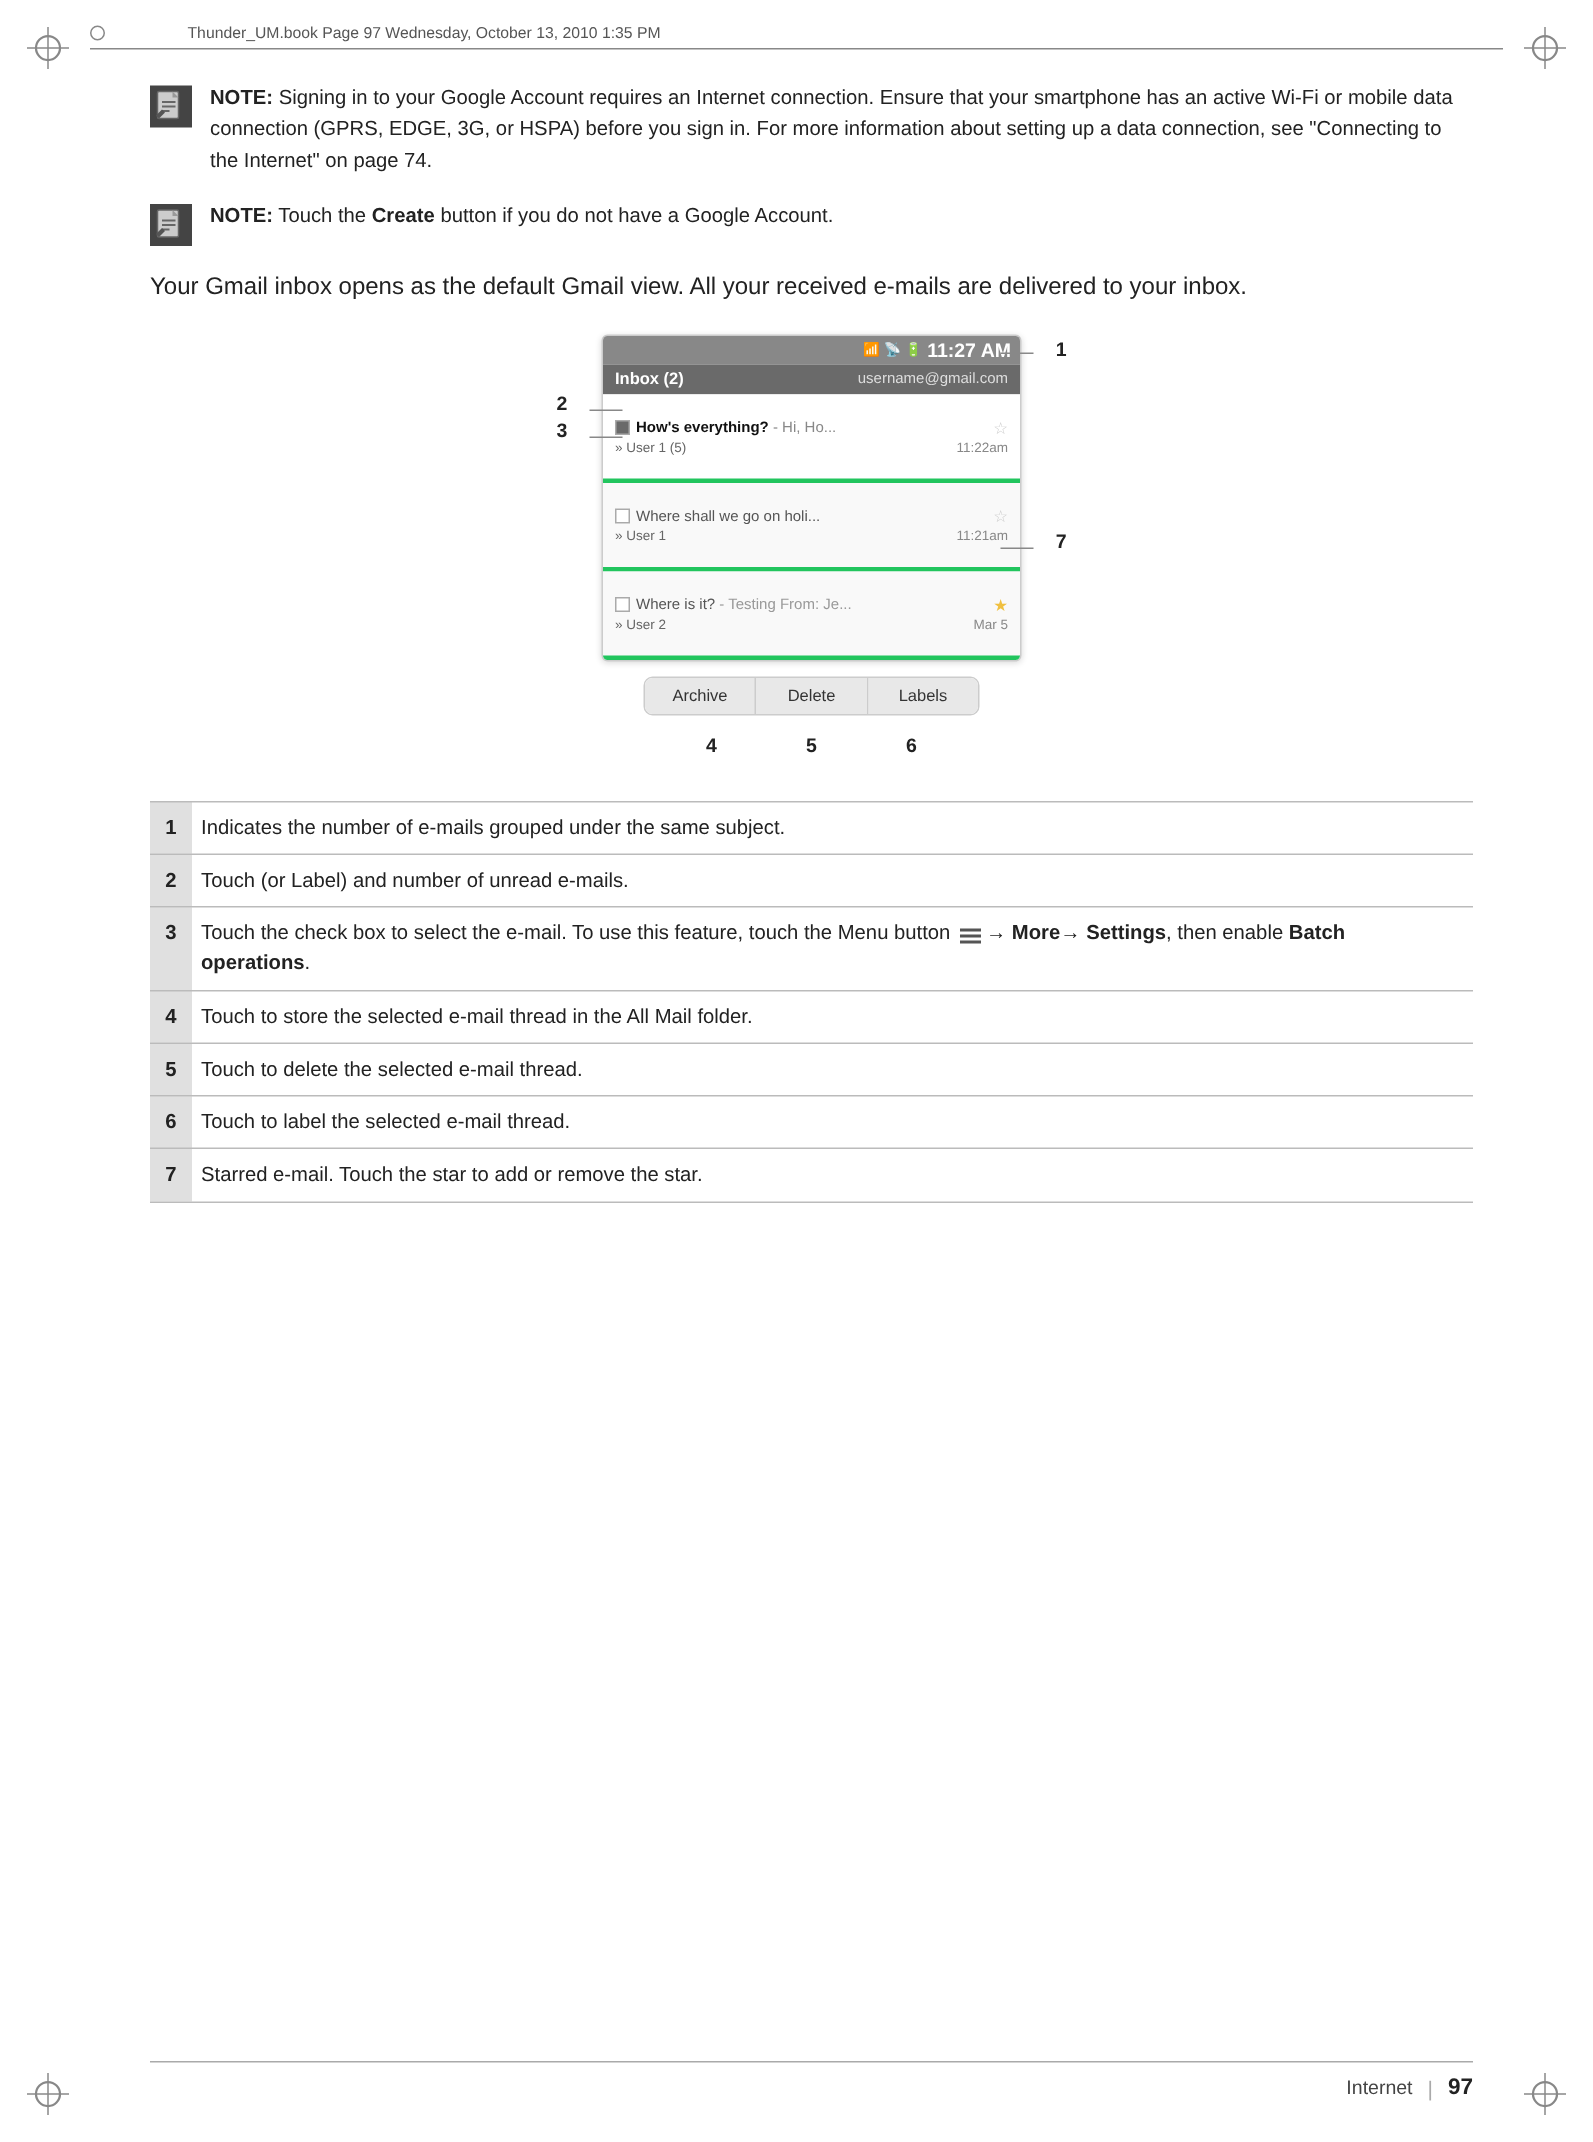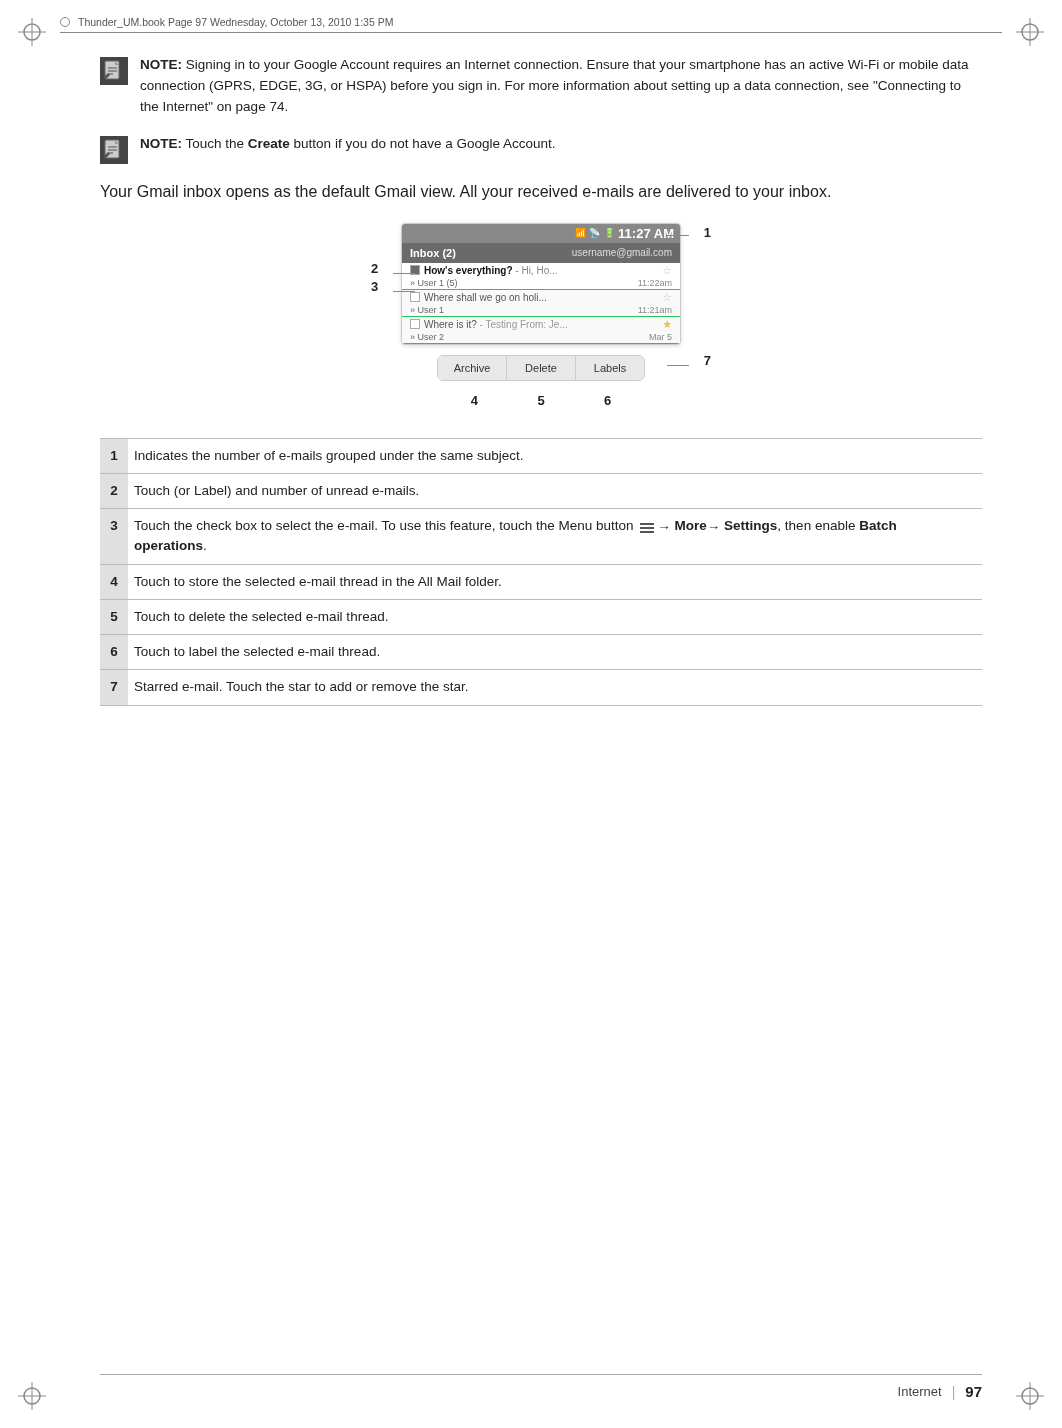--- a/index.html
+++ b/index.html
@@ -37,20 +37,21 @@
       position: absolute;
       top: 16px;
       left: 60px;
       right: 60px;
       display: flex;
       align-items: center;
       font-size: 11px;
       color: #555;
       border-bottom: 1px solid #888;
       padding-bottom: 4px;
+      gap: 47px;
     }
     .top-bar-dot {
       width: 10px;
       height: 10px;
       border-radius: 50%;
       border: 1.5px solid #888;
       margin-right: 8px;
       flex-shrink: 0;
     }
     .top-bar-text {
@@ -144,22 +145,22 @@
     }
     .gmail-header-bar .email-text {
       font-size: 10px;
       color: #ddd;
     }
 
     .gmail-email-list {
       background: #fff;
     }
     .gmail-email-item {
-      border-bottom: 1px solid #22c55e;
-      padding: 1px 8px;
+      border-bottom: 3px solid #22c55e;
+      padding: 16px 8px;
       font-size: 10px;
     }
     .gmail-email-item.unread {
       background: #fff;
     }
     .gmail-email-item.read {
       background: #f9f9f9;
     }
     .gmail-email-row1 {
       display: flex;
@@ -217,21 +218,21 @@
       display: flex;
       justify-content: center;
       margin-bottom: 8px;
       position: relative;
     }
     .action-buttons {
       display: flex;
       border: 1px solid #ccc;
       border-radius: 6px;
       overflow: hidden;
-      width: 208px;
+      width: 224px;
     }
     .action-btn {
       flex: 1;
       background: #e8e8e8;
       border: none;
       border-right: 1px solid #ccc;
       padding: 6px 4px;
       font-size: 11px;
       text-align: center;
       color: #333;

